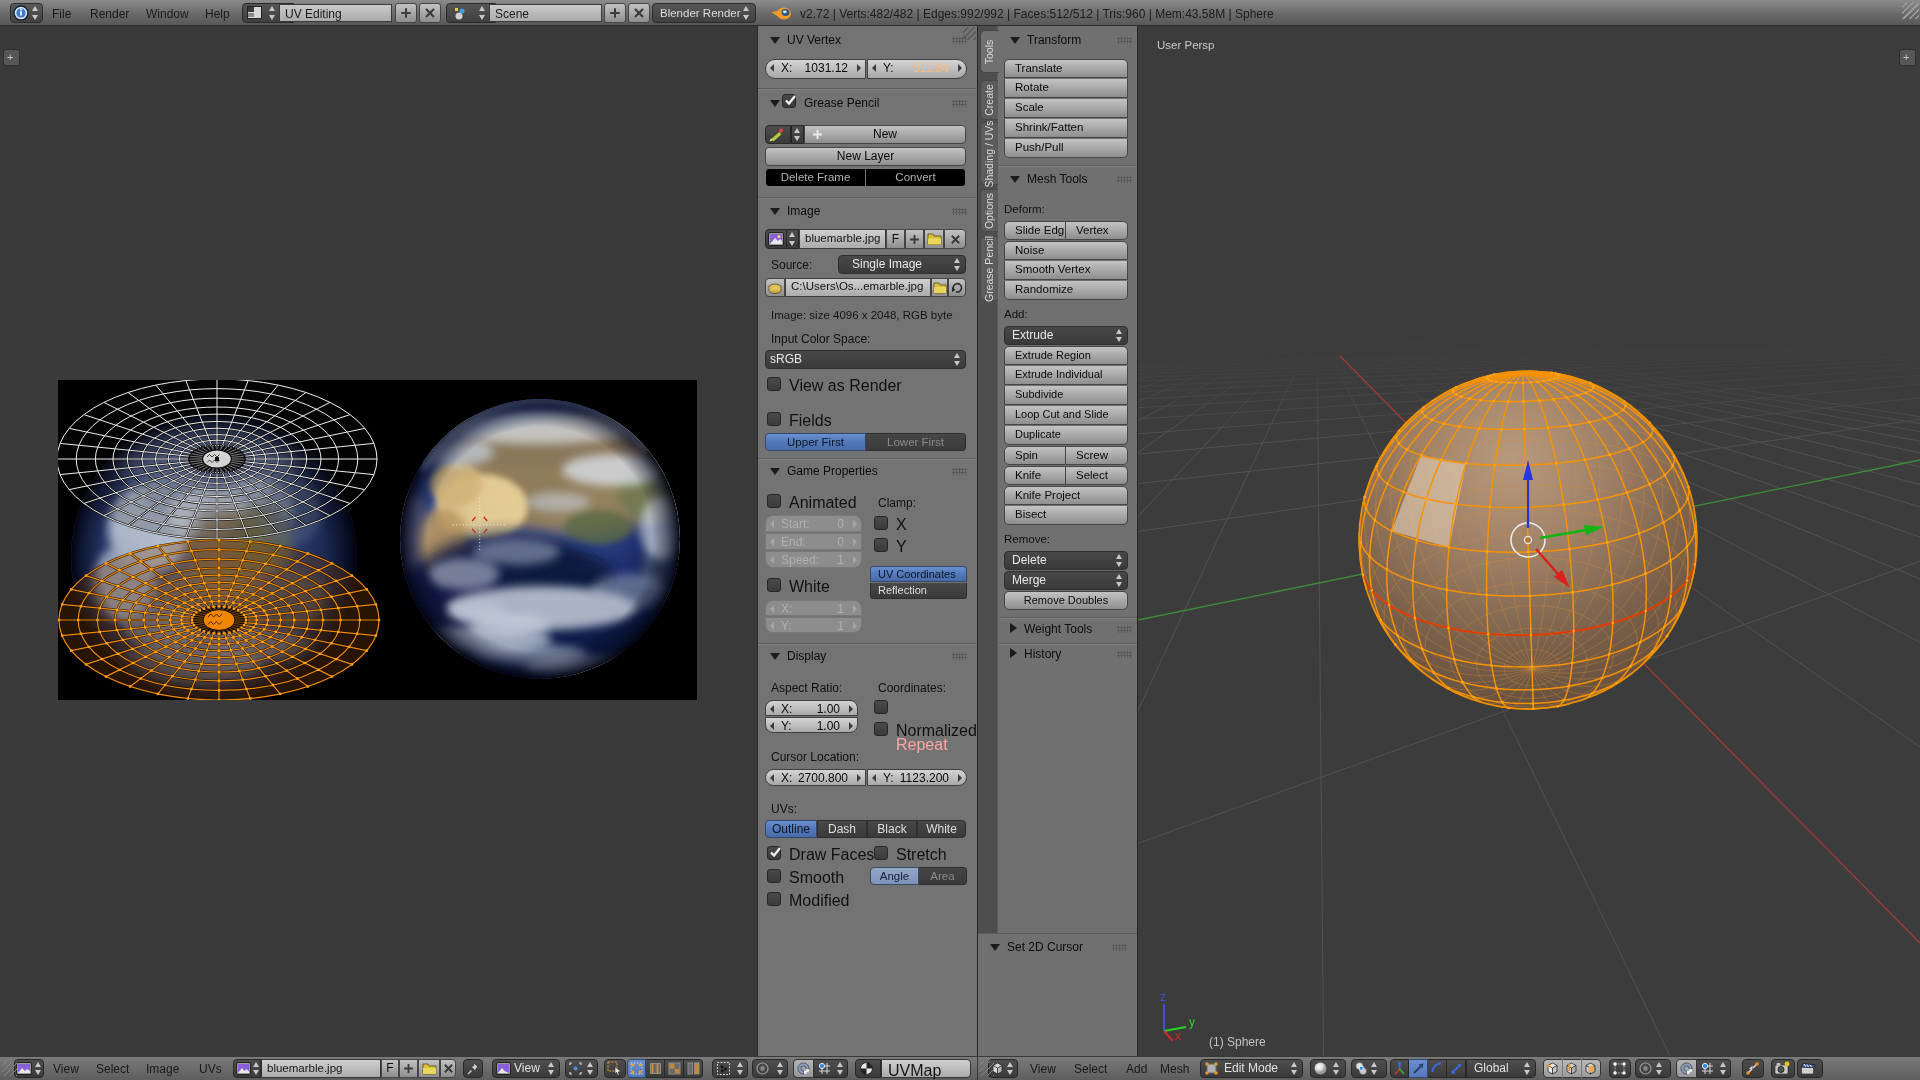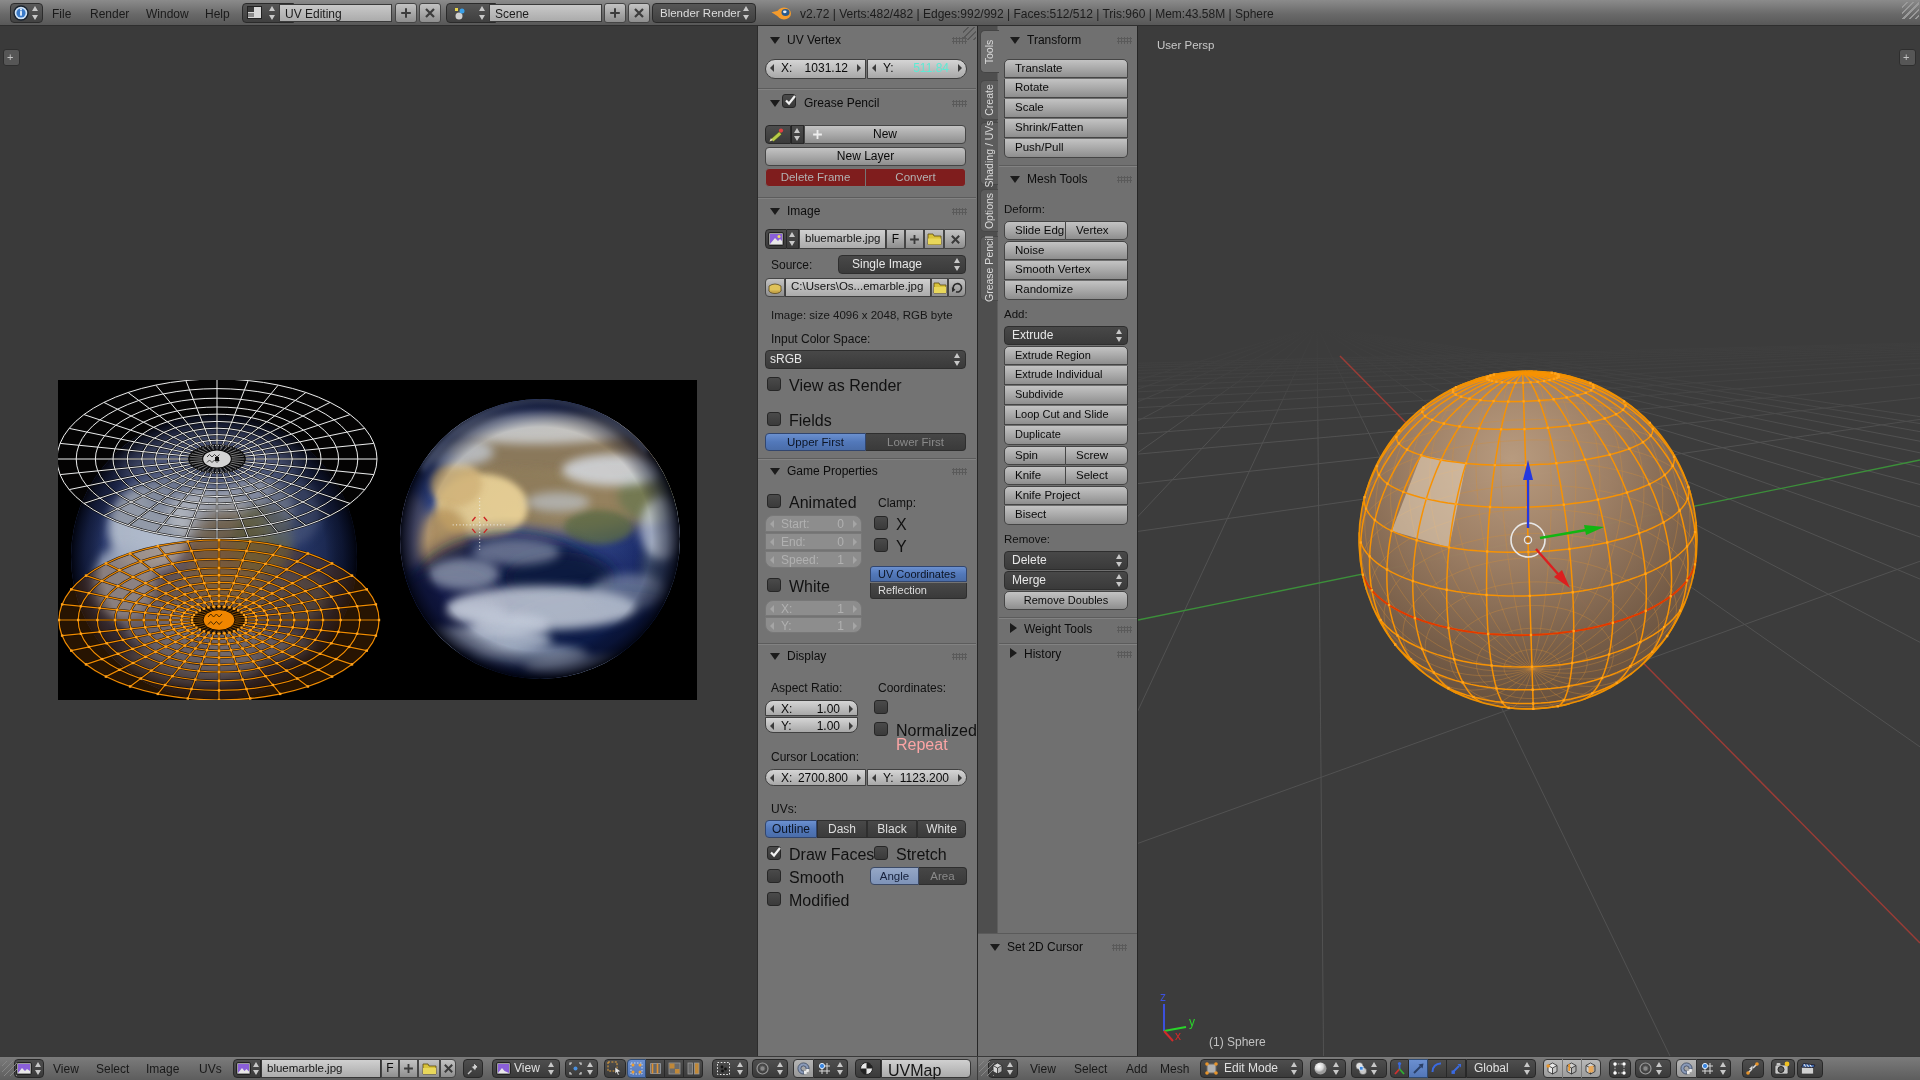--- a/index.html
+++ b/index.html
@@ -9,21 +9,21 @@
 .phead{position:absolute;font-size:12px;color:#0c0c0c;white-space:nowrap;}
 .tri-d{display:inline-block;width:0;height:0;border-left:5px solid transparent;
  border-right:5px solid transparent;border-top:7px solid #1b1b1b;margin-right:7px;}
 .tri-r{display:inline-block;width:0;height:0;border-top:5px solid transparent;
  border-bottom:5px solid transparent;border-left:7px solid #1b1b1b;margin-right:7px;}
 .btn{position:absolute;font-size:11.5px;color:#0a0a0a;text-align:center;
  background:linear-gradient(#c3c3c3,#a9a9a9 50%,#8e8e8e);border:1px solid #454545;
  line-height:16px;white-space:nowrap;}
 .btn.dark{background:linear-gradient(#484848,#3a3a3a);border-color:#2e2e2e;color:#dedede;}
 .btn.blue{background:linear-gradient(#6b90cf,#5278ba 50%,#4a6da9);border-color:#32466e;color:#0d1524;}
-.btn.dis{background:#7f1d1d;border-color:#757575;color:#b2b2b2;}
+.btn.dis{background:#000000;border-color:#757575;color:#b2b2b2;}
 .btn.ddis{background:linear-gradient(#464646,#3a3a3a);border-color:#2e2e2e;color:#8a8a8a;}
 .btn.bluegray{background:linear-gradient(#95a7c6,#7e93b8);border-color:#3c4a66;color:#16203a;}
 .fieldlab{position:absolute;font-size:12px;color:#0a0a0a;}
 .fieldval{position:absolute;font-size:12px;color:#0a0a0a;text-align:right;}
 .cb{position:absolute;width:14px;height:14px;background:linear-gradient(#4a4a4a,#3a3a3a);
  border:1px solid #262626;border-radius:3px;}
 .sep{position:absolute;height:2px;border-top:1px solid #5c5c5c;border-bottom:1px solid #828282;}
 .dots{position:absolute;width:15px;height:7px;
  background-image:radial-gradient(circle,#5a5a5a 1px,transparent 1.2px);
  background-size:3px 3px;}
@@ -104,21 +104,21 @@
 <div class="grip" style="left:1902px;top:2px;width:17px;height:17px;background:repeating-linear-gradient(135deg,transparent 0,transparent 3px,#9a9a9a 3px,#9a9a9a 4.5px);"></div>
 <div class="phead" style="left:770px;top:33px;"><span class="tri-d"></span>UV Vertex</div>
 <div class="dots" style="left:952px;top:37px;"></div>
 <div class="abs" style="left:765px;top:59px;width:101px;height:20px;border-radius:10px 0 0 10px;background:linear-gradient(#d5d5d5,#a8a8a8);border:1px solid #404040;color:#0a0a0a;"></div>
 <div class="fieldlab" style="left:781px;top:61px;color:#0a0a0a;">X:</div>
 <div class="fieldval" style="left:765px;top:61px;width:83px;color:#0a0a0a;">1031.12</div>
 <div class="arr" style="left:770px;top:64px;border-top:4px solid transparent;border-bottom:4px solid transparent;border-right:4px solid #3c3c3c;"></div>
 <div class="arr" style="left:857px;top:64px;border-top:4px solid transparent;border-bottom:4px solid transparent;border-left:4px solid #3c3c3c;"></div>
 <div class="abs" style="left:867px;top:59px;width:100px;height:20px;border-radius:0 10px 10px 0;background:linear-gradient(#d5d5d5,#a8a8a8);border:1px solid #404040;color:#0a0a0a;"></div>
 <div class="fieldlab" style="left:883px;top:61px;color:#0a0a0a;">Y:</div>
-<div class="fieldval" style="left:867px;top:61px;width:82px;color:#5eead4;">511.84</div>
+<div class="fieldval" style="left:867px;top:61px;width:82px;color:#fdba74;">511.84</div>
 <div class="arr" style="left:872px;top:64px;border-top:4px solid transparent;border-bottom:4px solid transparent;border-right:4px solid #3c3c3c;"></div>
 <div class="arr" style="left:958px;top:64px;border-top:4px solid transparent;border-bottom:4px solid transparent;border-left:4px solid #3c3c3c;"></div>
 <div class="sep" style="left:758px;top:88px;width:218px;"></div>
 <div class="phead" style="left:770px;top:96px;"><span class="tri-d"></span></div>
 <div class="dots" style="left:952px;top:100px;"></div>
 <div class="cb" style="left:782px;top:94px;">
       <svg style="position:absolute;left:0px;top:-2px;" width="15" height="15" viewBox="0 0 15 15">
         <path d="M3 7.5 L6 10.5 L12 3" stroke="#f2f2f2" stroke-width="2.2" fill="none"></path>
       </svg>
     </div>

